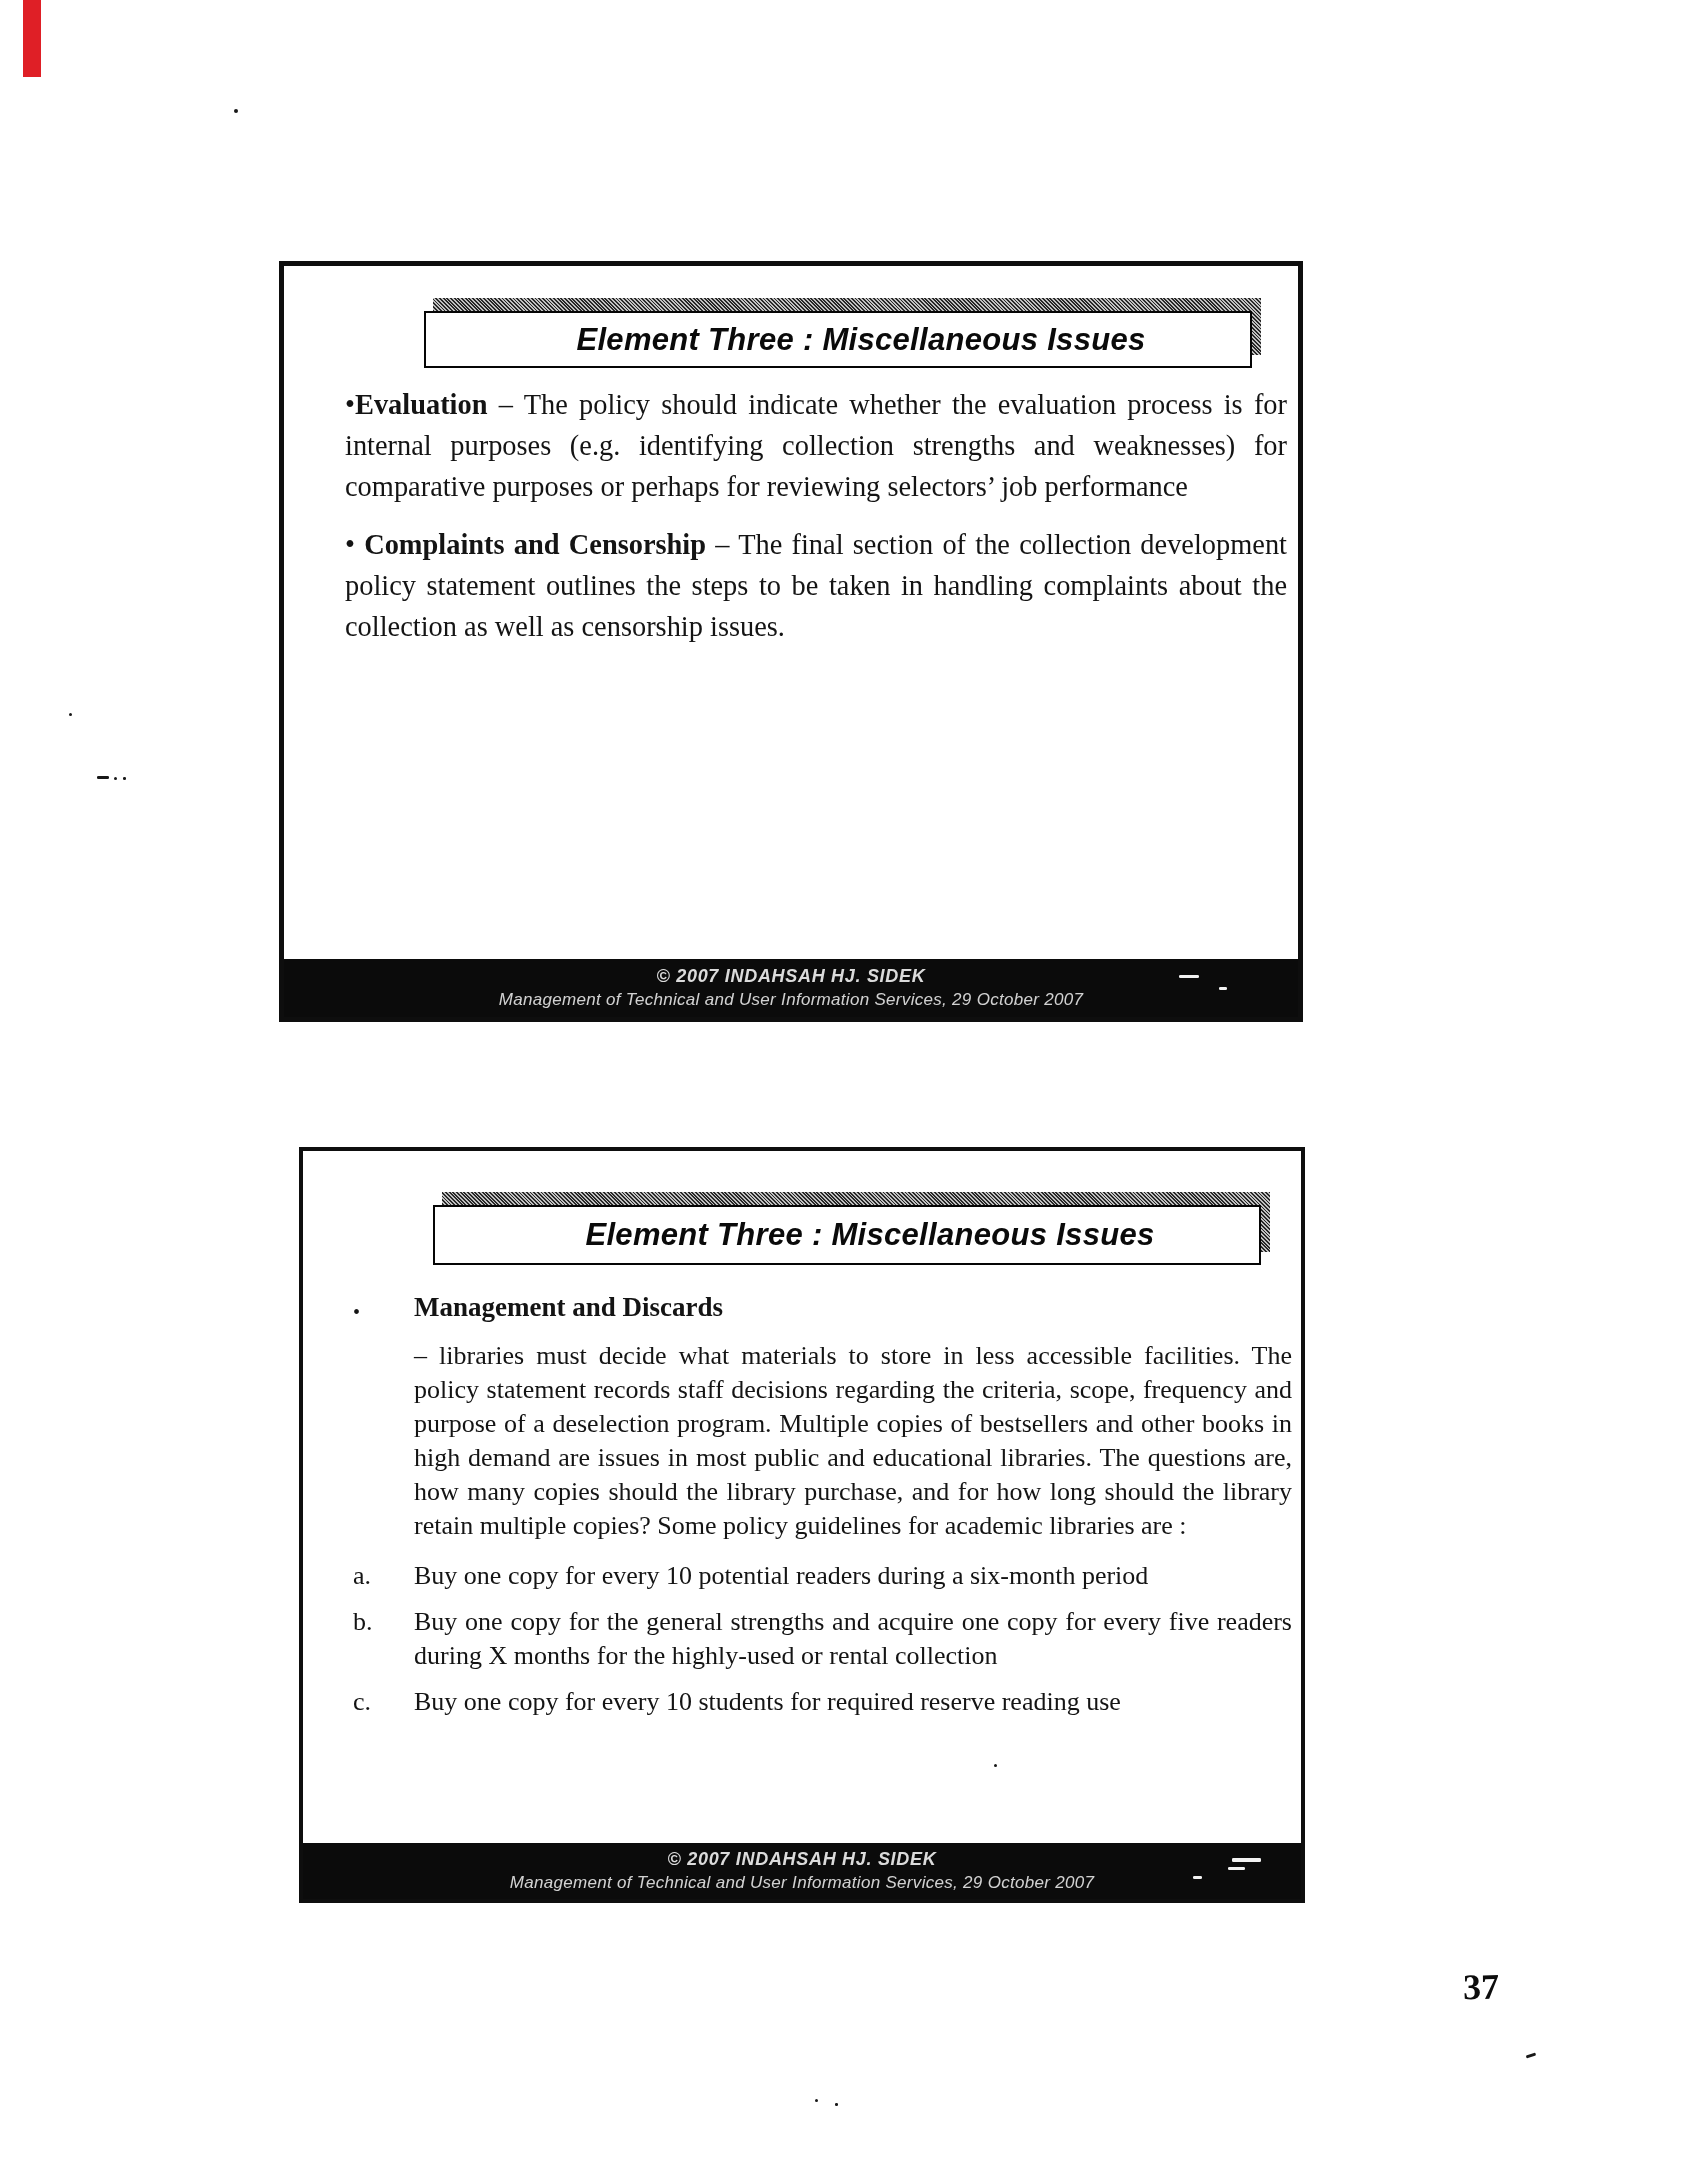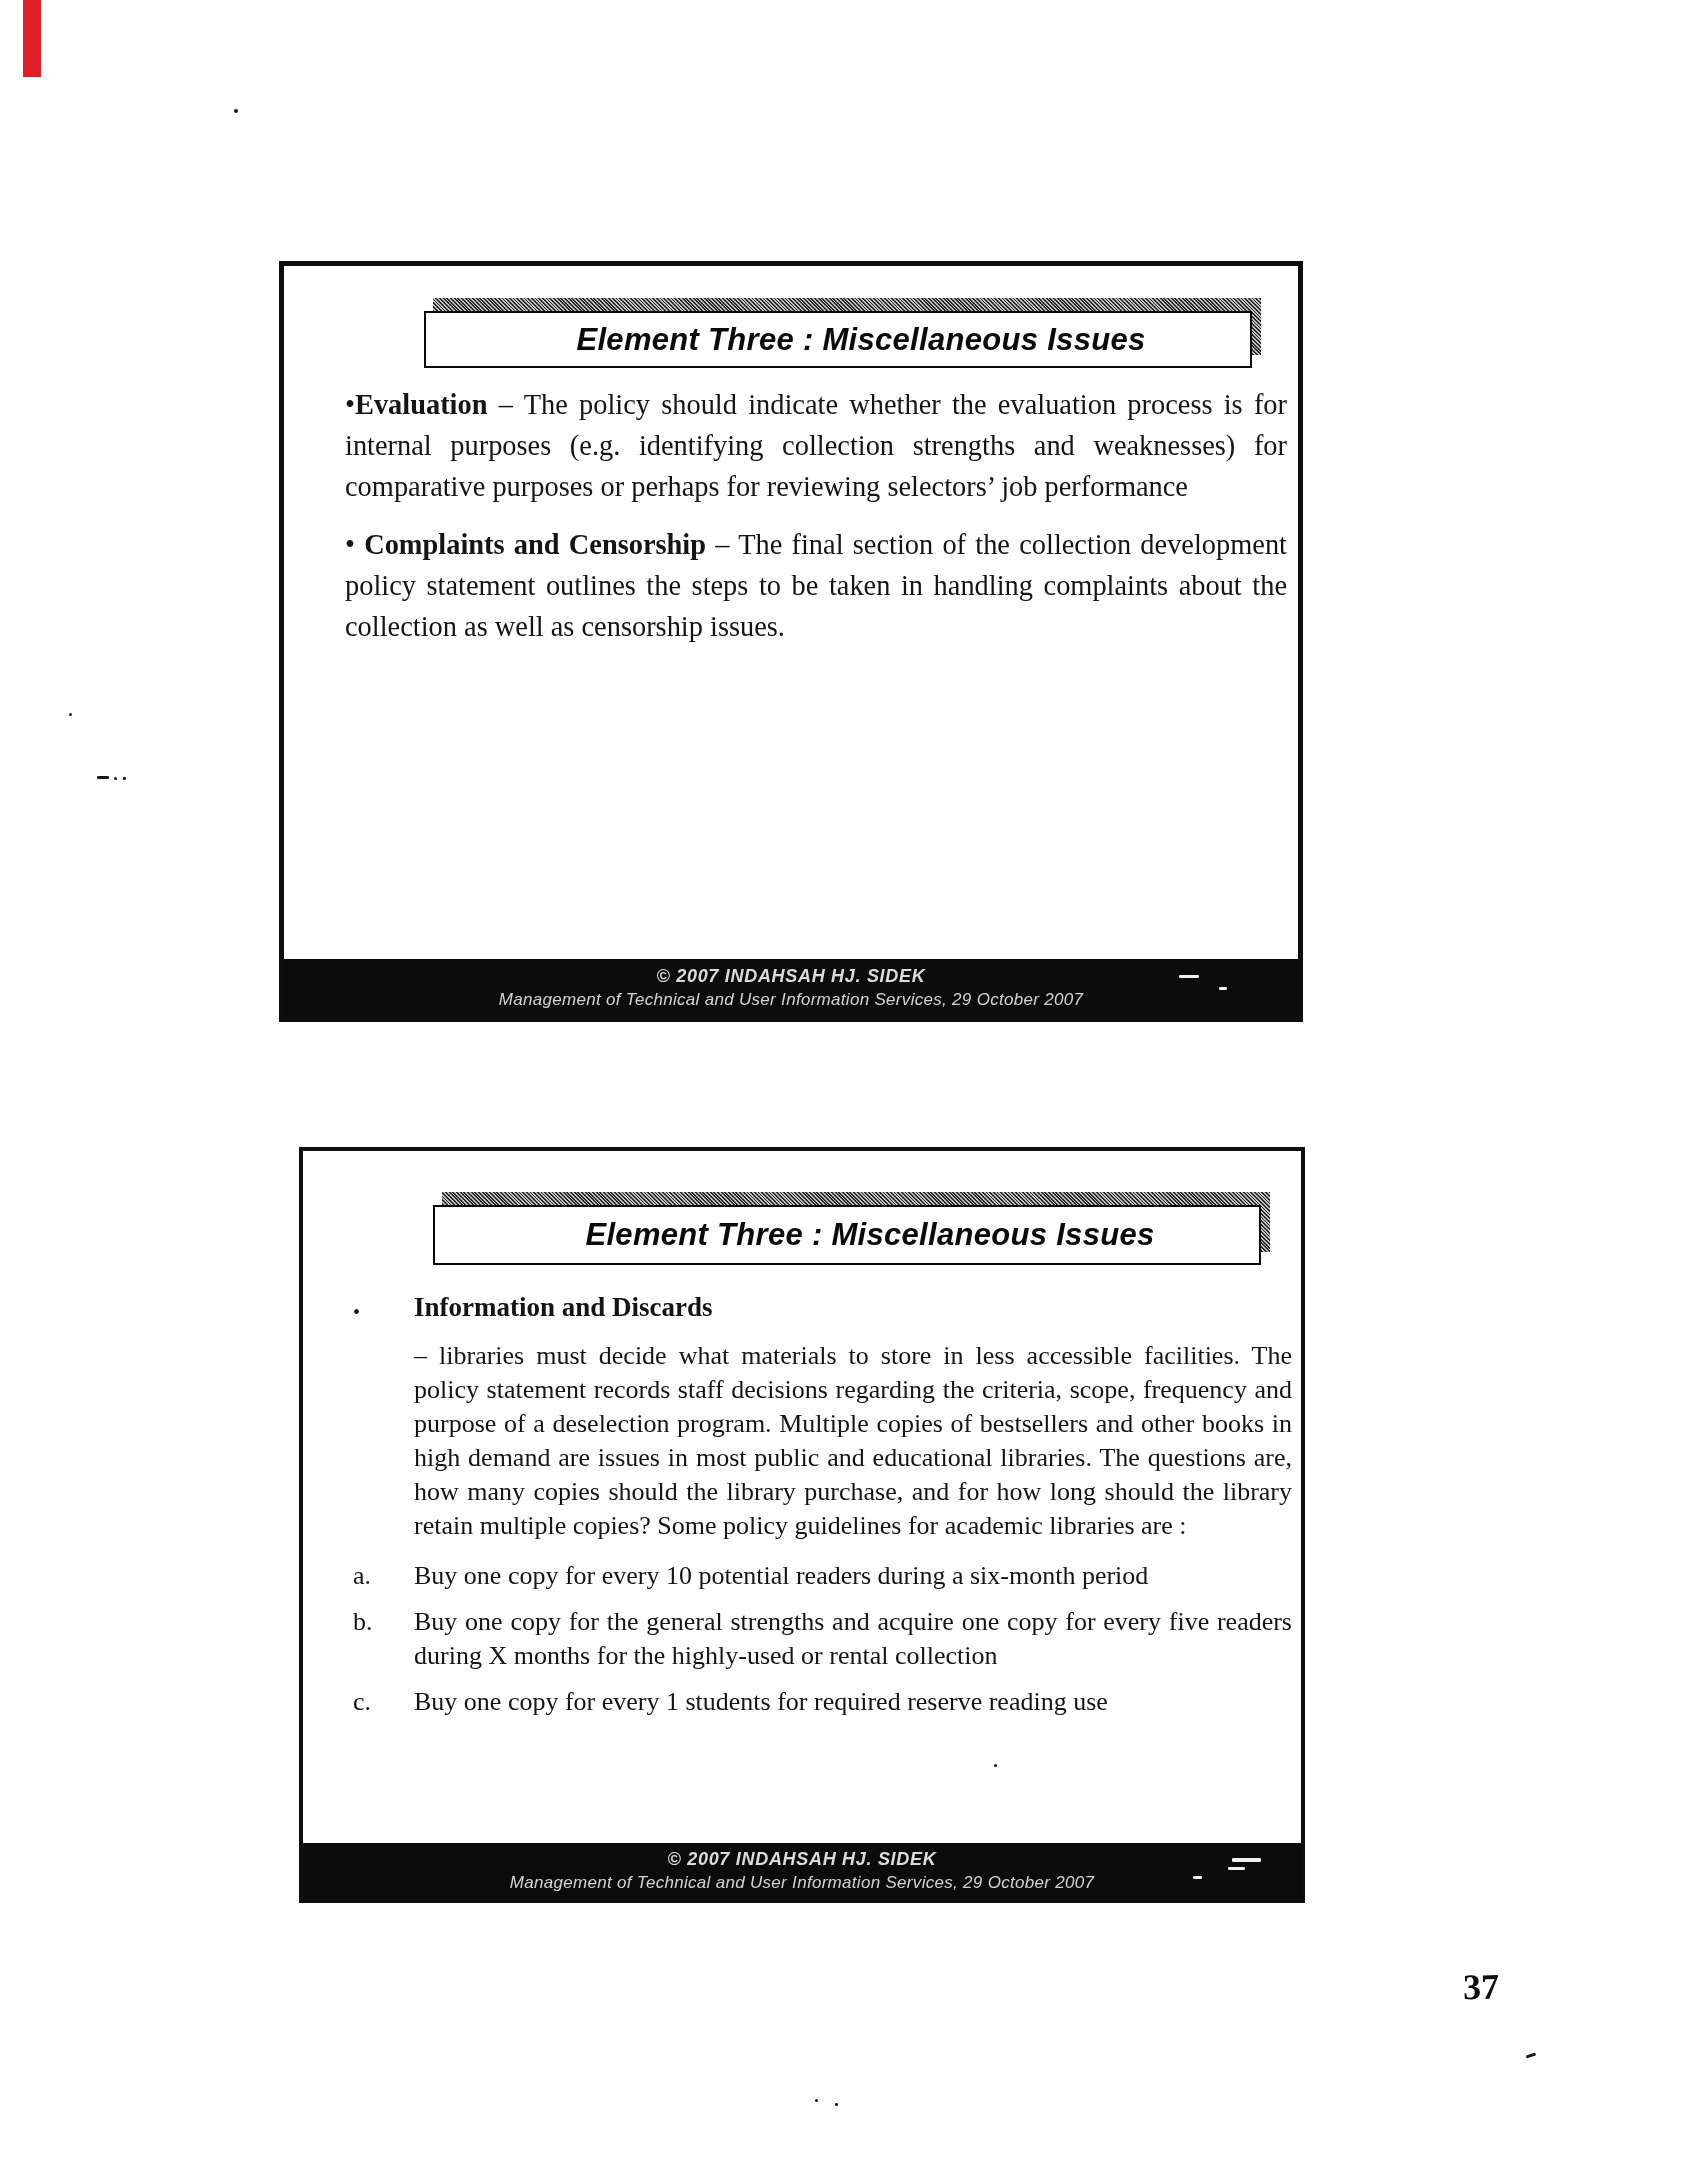--- a/index.html
+++ b/index.html
@@ -139,37 +139,37 @@
     <div class="title-wrap">
       <div class="title-shadow"></div>
       <div class="title-inner">
         <span>Element Three : Miscellaneous Issues</span>
       </div>
     </div>
 
     <div class="body2">
       <div class="row h-row">
         <span class="marker">•</span>
-        <span class="content">Information and Discards</span>
+        <span class="content">Management and Discards</span>
       </div>
       <div class="row p-row">
         <span class="marker"></span>
         <span class="content">– libraries must decide what materials to store in less accessible facilities. The policy statement records staff decisions regarding the criteria, scope, frequency and purpose of a deselection program. Multiple copies of bestsellers and other books in high demand are issues in most public and educational libraries. The questions are, how many copies should the library purchase, and for how long should the library retain multiple copies? Some policy guidelines for academic libraries are :</span>
       </div>
       <div class="row li-row">
         <span class="marker">a.</span>
         <span class="content">Buy one copy for every 10 potential readers during a six-month period</span>
       </div>
       <div class="row li-row">
         <span class="marker">b.</span>
         <span class="content">Buy one copy for the general strengths and acquire one copy for every five readers during X months for the highly-used or rental collection</span>
       </div>
       <div class="row li-row">
         <span class="marker">c.</span>
-        <span class="content">Buy one copy for every 1 students for required reserve reading use</span>
+        <span class="content">Buy one copy for every 10 students for required reserve reading use</span>
       </div>
     </div>
 
     <div class="band">
       <div class="l1">© 2007 INDAHSAH HJ. SIDEK</div>
       <div class="l2">Management of Technical and User Information Services, 29 October 2007</div>
       <i class="wspeck" style="right:40px; top:14.6px; width:29px; height:4px;"></i>
       <i class="wspeck" style="right:56px; top:24px; width:17px; height:3.3px;"></i>
       <i class="wspeck" style="right:99px; top:33px; width:9.3px; height:2.6px;"></i>
     </div>

